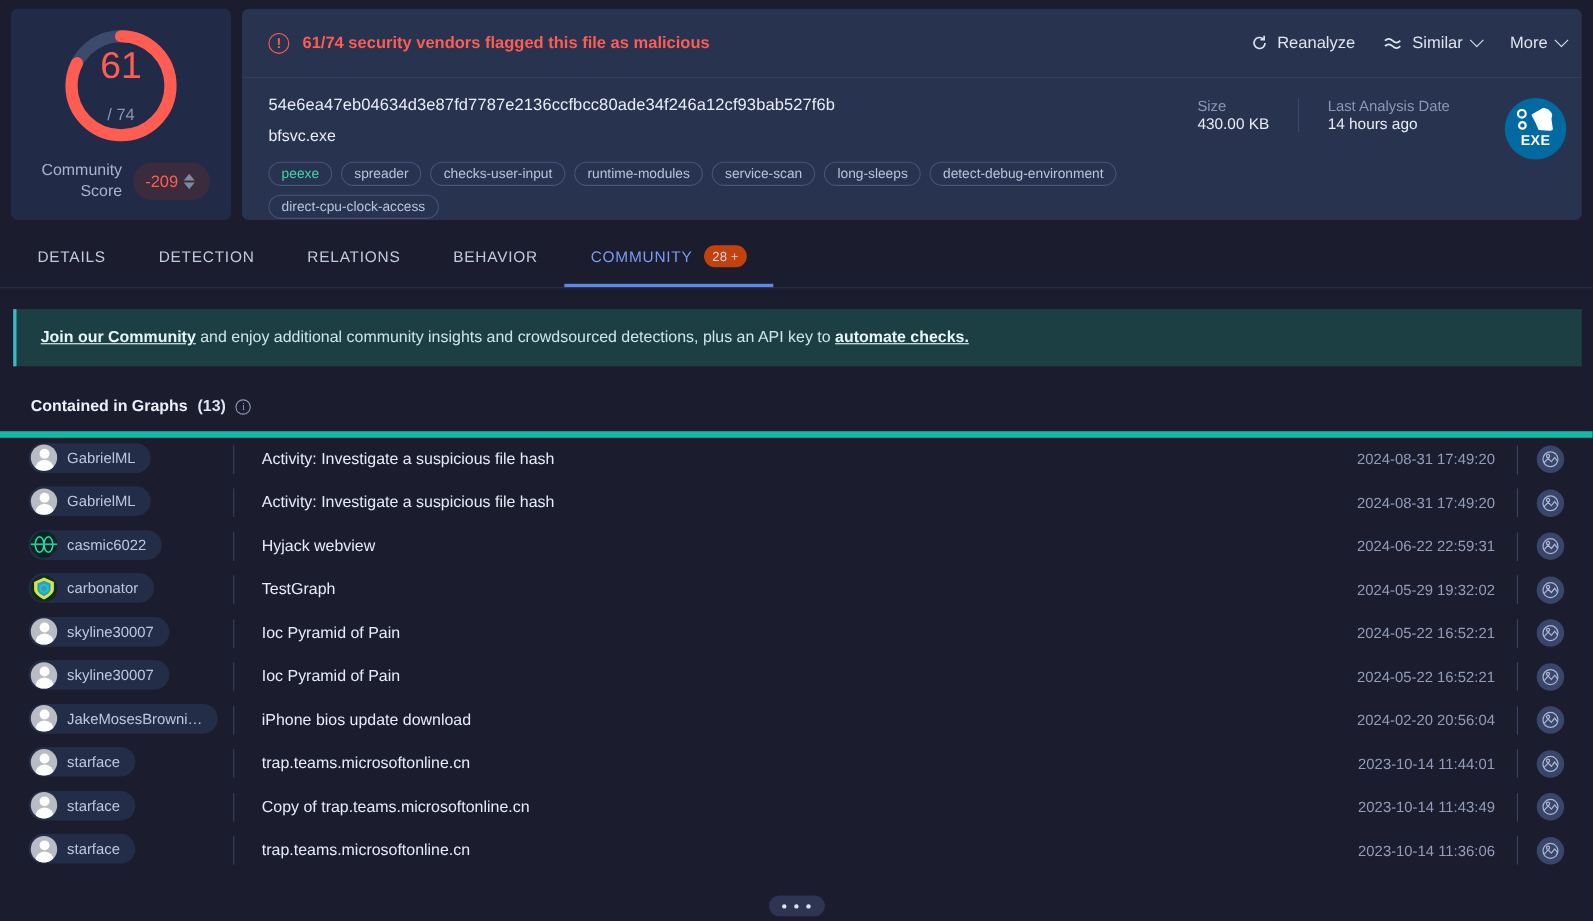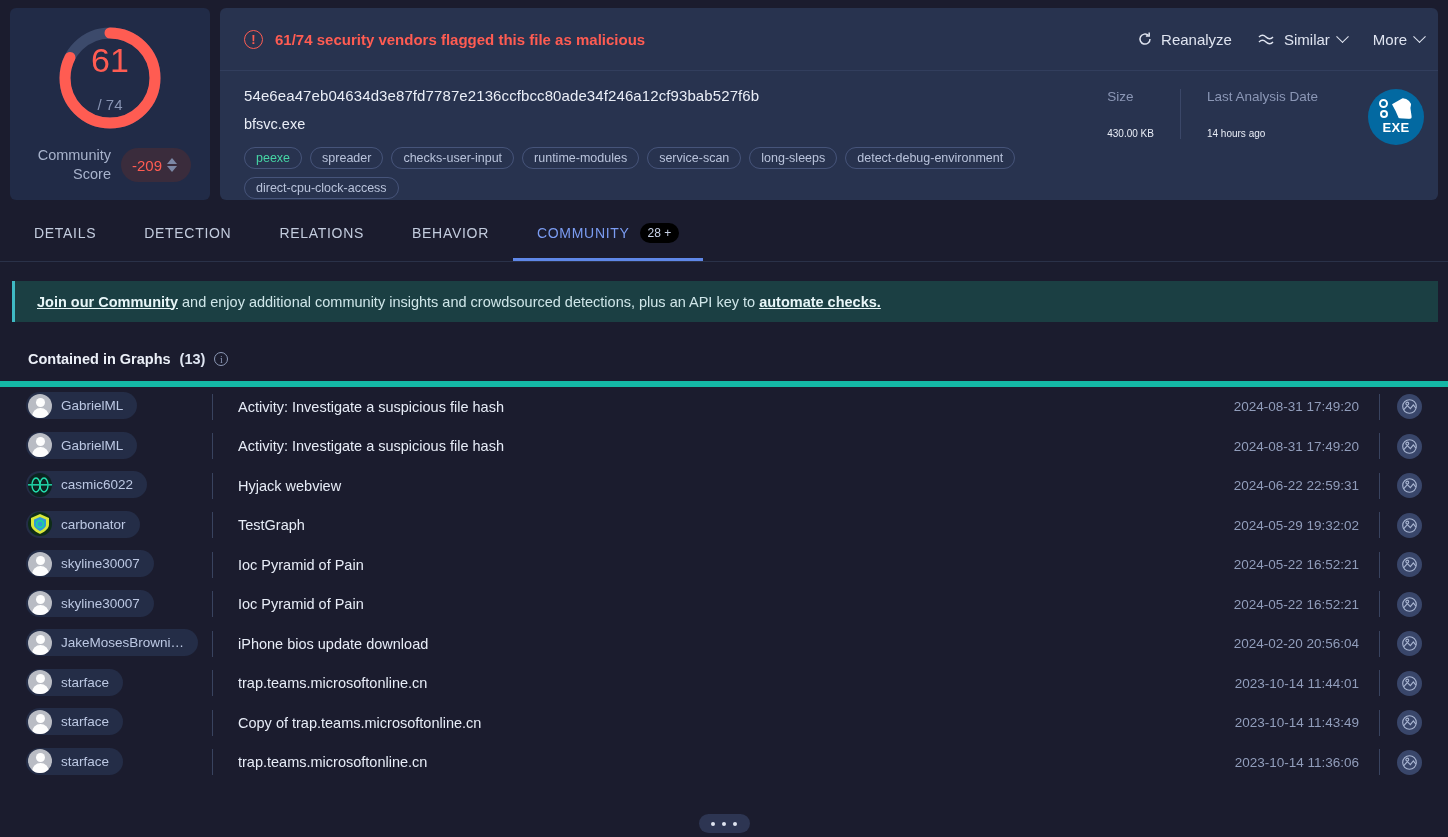--- a/index.html
+++ b/index.html
@@ -70,21 +70,21 @@
     border: 1px solid #46547a; border-radius: 13px; height: 22px;
     display: flex; align-items: center; padding: 0 11px;
     color: #b9c3db; font-size: 12.5px; cursor: pointer; white-space: nowrap;
   }
   .tag.green { color: #46d6a5; border-color: #46547a; }
 
   .fp-right { display: flex; align-items: flex-start; gap: 0; padding-top: 2px; flex: none; }
   .meta { padding: 0 26px; border-left: 1px solid #3b4768; }
   .meta:first-child { border-left: none; padding-left: 20px; }
   .meta-k { color: #8b97b6; font-size: 13.5px; }
-  .meta-v { color: #e9edf6; font-size: 10px; margin-top: 24px; }
+  .meta-v { color: #e9edf6; font-size: 14px; margin-top: 0; }
   .exe-badge {
     width: 56px; height: 56px; border-radius: 50%; background: #0369a1;
     display: flex; flex-direction: column; align-items: center; justify-content: center;
     margin-left: 24px; flex: none;
   }
   .exe-badge .glyph { position: relative; width: 34px; height: 20px; }
   .exe-badge .glyph .o1, .exe-badge .glyph .o2 {
     position: absolute; border: 2.4px solid #fff; border-radius: 50%;
   }
   .exe-badge .glyph .o1 { width: 9px; height: 9px; left: 0; top: 0; }
@@ -99,28 +99,28 @@
   
   .tabs { display: flex; align-items: flex-end; gap: 0; height: 54px;
           border-bottom: 1px solid #2a3148; padding: 0 0 0 10px; margin-top: 8px; }
   .tab {
     padding: 0 24px; height: 100%; display: flex; align-items: center; gap: 10px;
     color: #c3ccde; font-size: 14px; letter-spacing: .7px; cursor: pointer;
     border-bottom: 3px solid transparent;
   }
   .tab.active { color: #7b9cf2; border-bottom-color: #5f87e8; }
   .badge-count {
-    background: #000000; color: #c8d2e8; font-size: 12px; border-radius: 10px;
+    background: #c2410c; color: #c8d2e8; font-size: 12px; border-radius: 10px;
     padding: 3px 8px; letter-spacing: 0;
   }
 
   
   .banner {
     margin: 19px 10px 0 12px; background: #1b3f43; border-left: 3px solid #3fb9c4;
-    height: 41px; display: flex; align-items: center; padding: 0 22px;
+    height: 52px; display: flex; align-items: center; padding: 0 22px;
     color: #cfe6e9; font-size: 14.5px;
   }
   .banner a { color: #e8f6f8; font-weight: bold; text-decoration: underline; cursor: pointer; }
 
   
   .sec-head {
     display: flex; align-items: center; gap: 9px; padding: 0 0 0 28px;
     height: 50px; margin-top: 15px; border-bottom: 6px solid #14b8a6;
   }
   .sec-title { color: #ecf0f8; font-size: 14.5px; font-weight: bold; }

